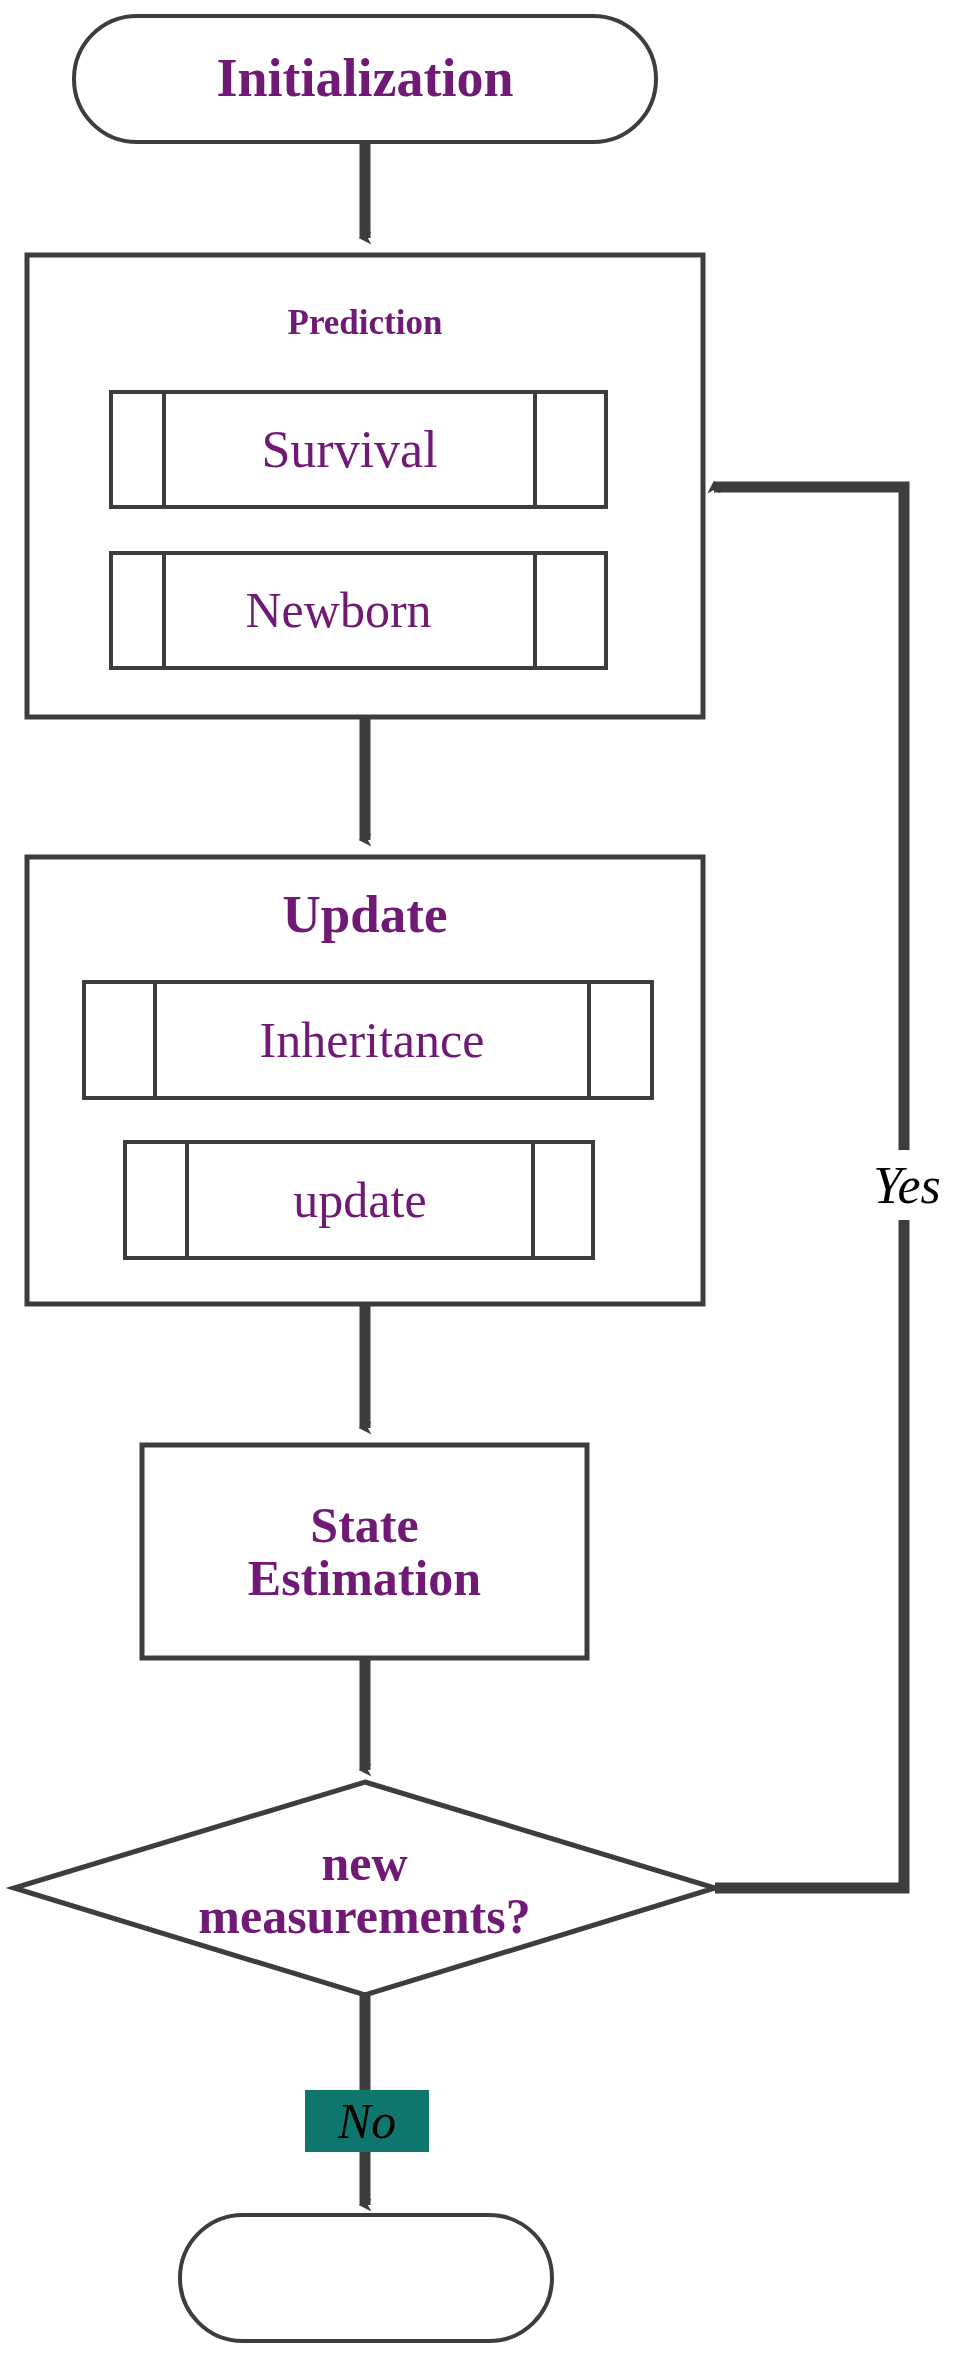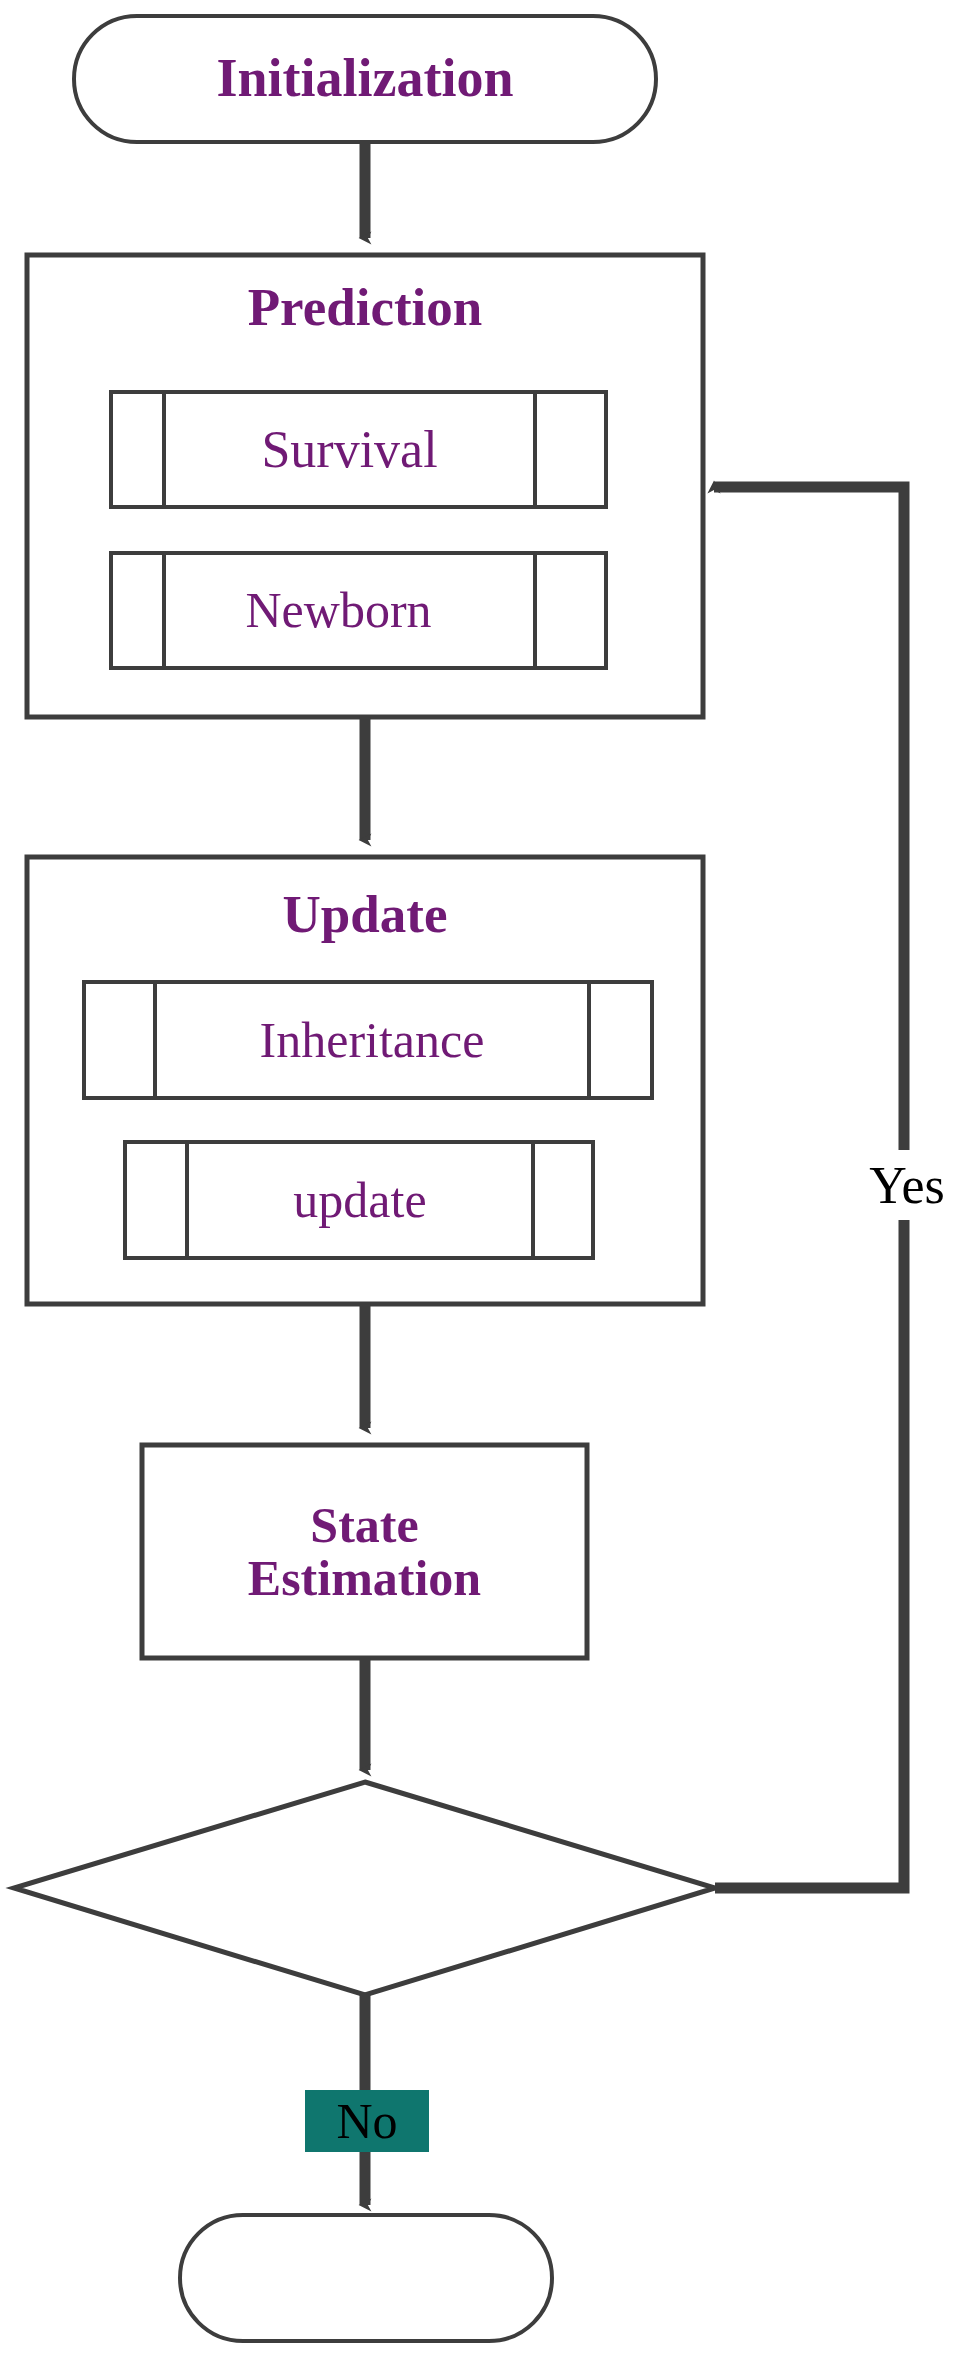--- a/index.html
+++ b/index.html
@@ -35,20 +35,21 @@
     pointer-events: none;
     white-space: pre-line;
   }
   .lbl-bold { font-weight: bold; }
   .edge-label {
     position: absolute;
     display: flex;
     align-items: center;
     justify-content: center;
     color: #000000;
+    font-style: italic;
   }
 </style>
 </head>
 <body>
 
 <div id="flow-root">
 
   <svg id="flow-svg" viewBox="0 0 971 2356">
     <defs>
       <marker id="arrowFat" markerWidth="14" markerHeight="14" refX="7.2" refY="7" orient="auto" markerUnits="userSpaceOnUse">
@@ -96,34 +97,36 @@
     <path d="M 715,1888 L 904,1888 L 904,487 L 714,487" fill="none" stroke="#3d3d3d" stroke-width="11" marker-end="url(#arrowLeft)"></path>
 
     <line x1="365" y1="1995" x2="365" y2="2100" stroke="#3d3d3d" stroke-width="11"></line>
     <line x1="365" y1="2140" x2="365" y2="2205" stroke="#3d3d3d" stroke-width="11" marker-end="url(#arrowFat)"></line>
 
     <rect x="180" y="2215" width="372" height="126" rx="63" ry="63" fill="#ffffff" stroke="#3d3d3d" stroke-width="4"></rect>
   </svg>
 
   <div class="node-label lbl-bold" style="left:74px; top:16px; width:582px; height:126px; font-size:54px;">Initialization</div>
 
-  <div class="node-label lbl-bold" style="left:27px; top:268px; width:676px; height:78px; font-size:53px;">Prediction</div>
+  <div class="node-label lbl-bold" style="left:27px; top:284px; width:676px; height:78px; font-size:35px;">Prediction</div>
 
   <div class="node-label" style="left:164px; top:392px; width:371px; height:115px; font-size:52px;">Survival</div>
 
   <div class="node-label" style="left:153px; top:553px; width:371px; height:115px; font-size:50px;">Newborn</div>
 
   <div class="node-label lbl-bold" style="left:27px; top:875px; width:676px; height:78px; font-size:53px;">Update</div>
 
   <div class="node-label" style="left:155px; top:982px; width:434px; height:116px; font-size:50px;">Inheritance</div>
 
   <div class="node-label" style="left:187px; top:1142px; width:346px; height:116px; font-size:50px;">update</div>
 
   <div class="node-label lbl-bold" style="left:142px; top:1445px; width:445px; height:213px; font-size:50px;">State
 Estimation</div>
 
+  <div class="node-label lbl-bold" style="left:14px; top:1800px; width:701px; height:180px; font-size:50px;">new
+measurements?</div>
 
 
   <div class="edge-label" style="left:845px; top:1150px; width:124px; height:70px; font-size:52px; background:#ffffff;">Yes</div>
 
   <div class="edge-label" style="left:305px; top:2090px; width:124px; height:62px; font-size:50px; background:#0f766e;">No</div>
 
 </div>
 
 </body></html>

